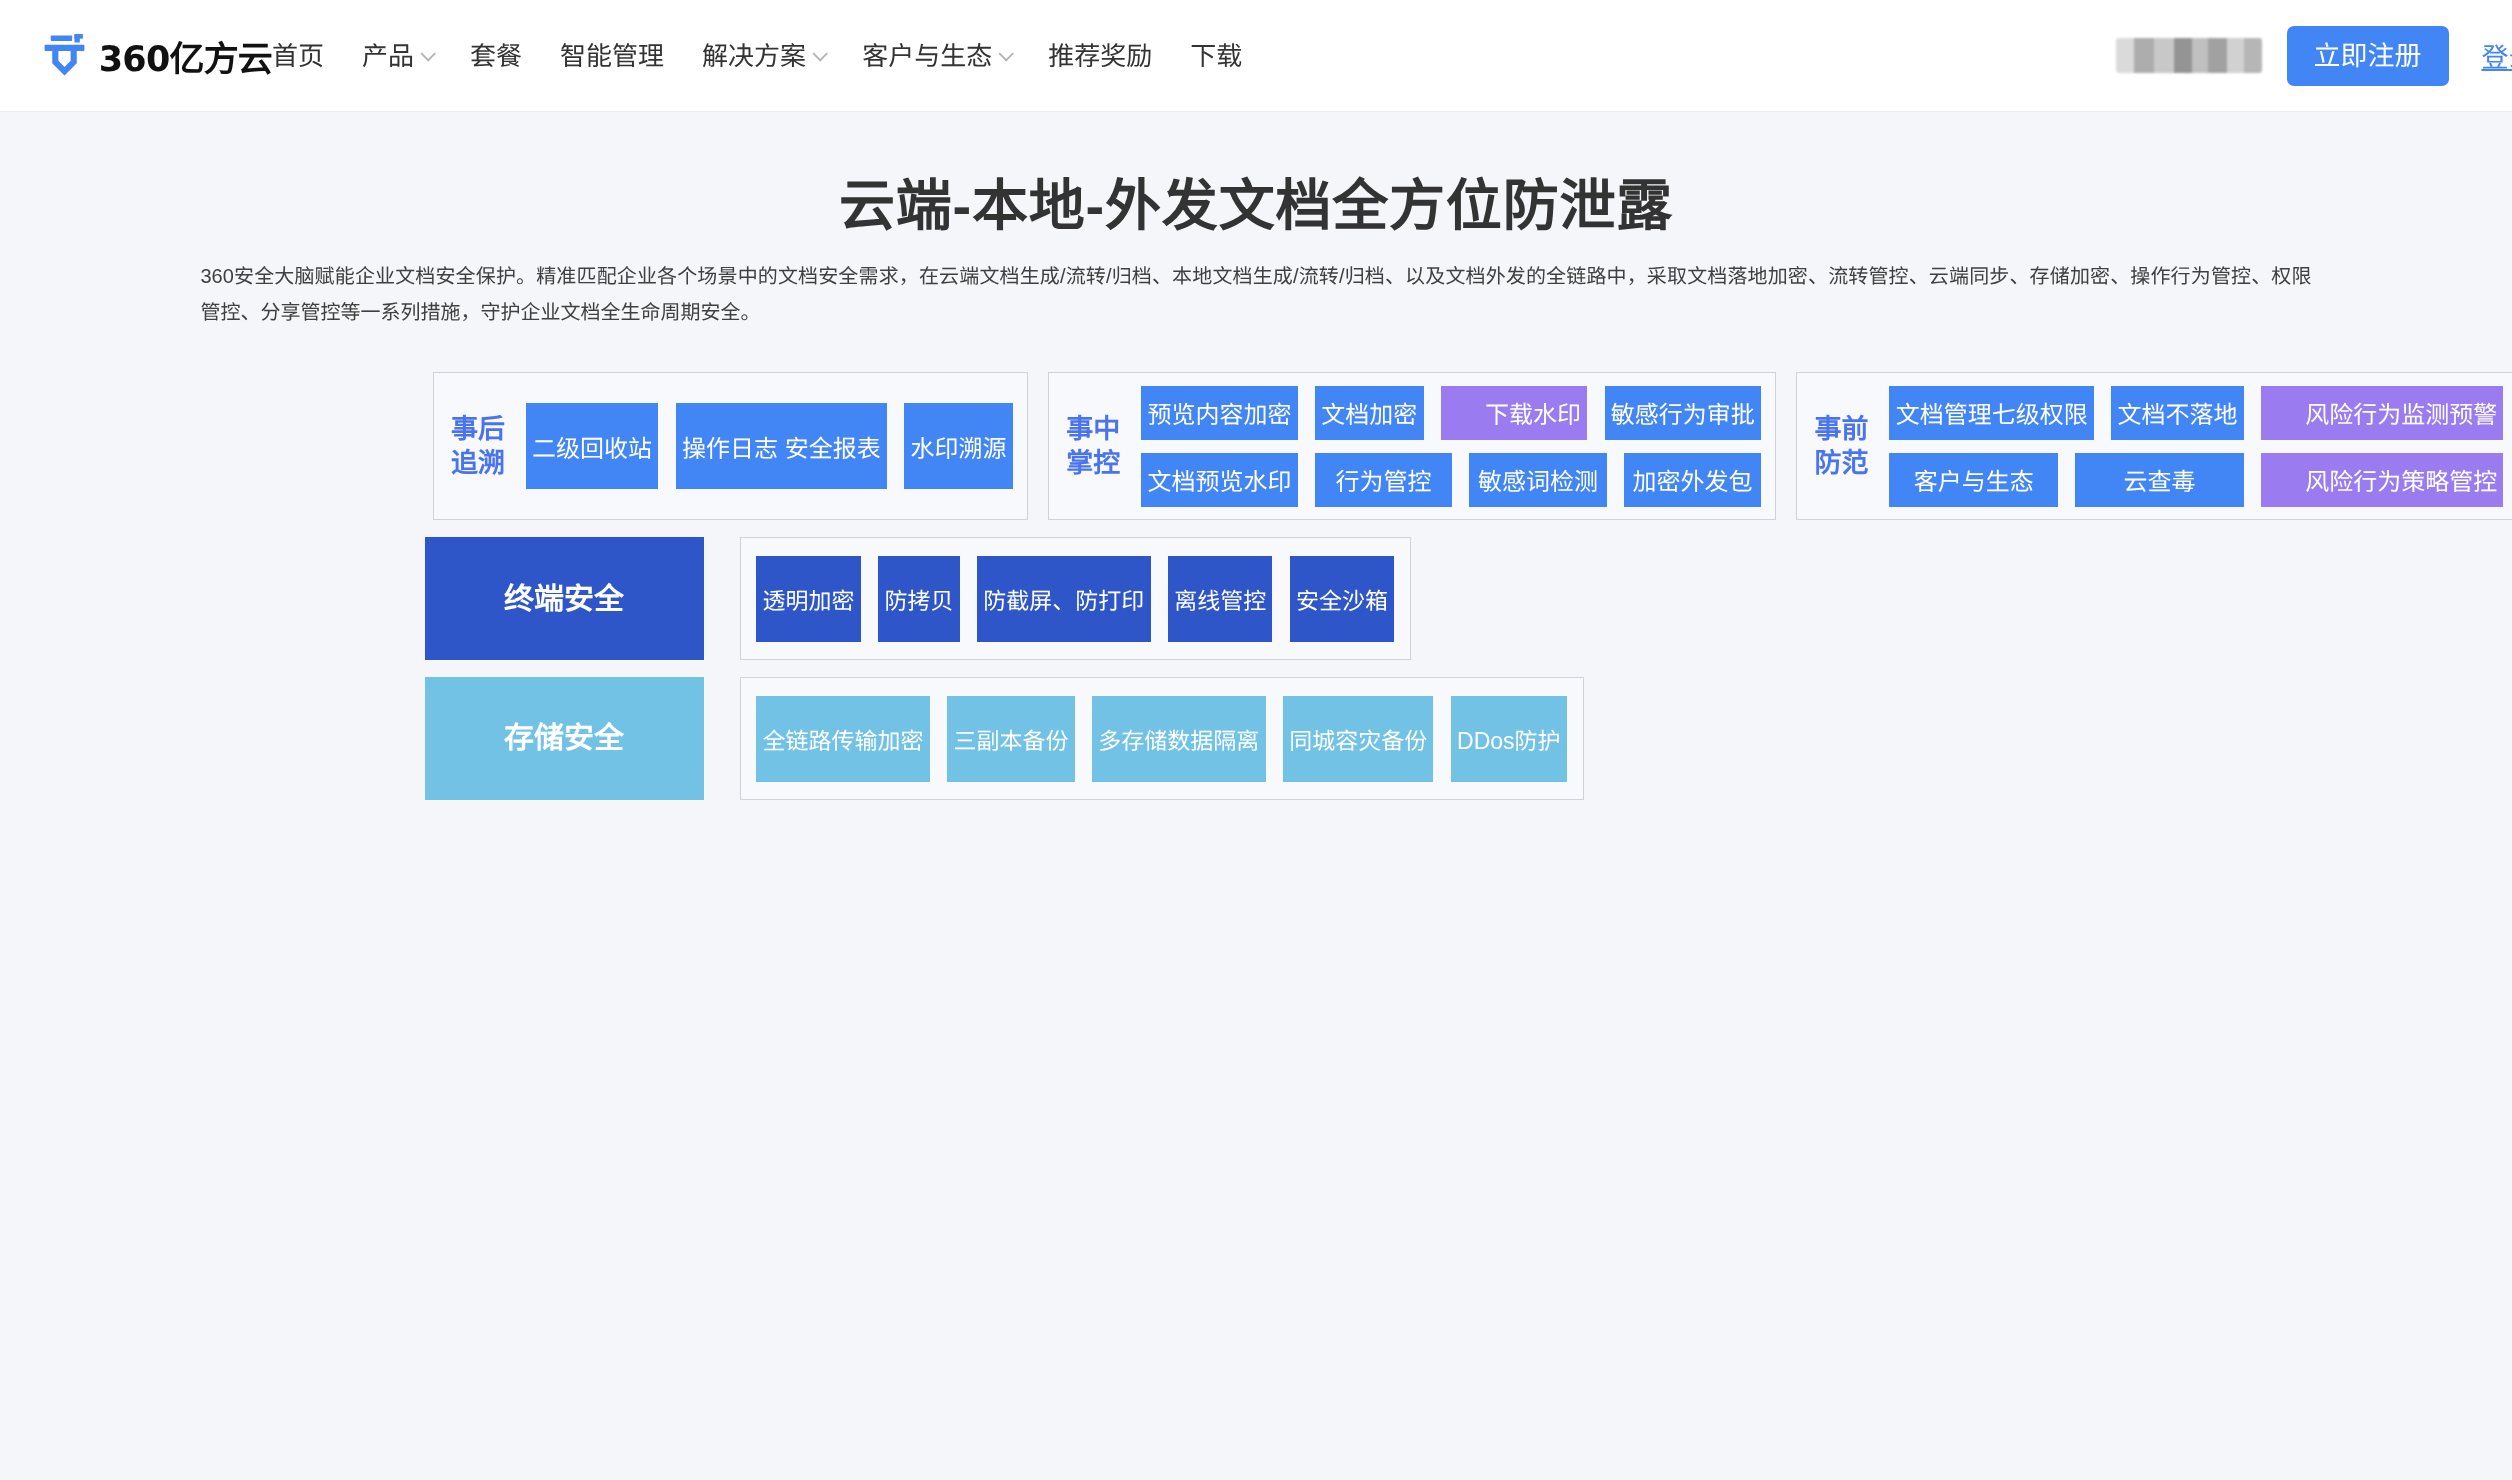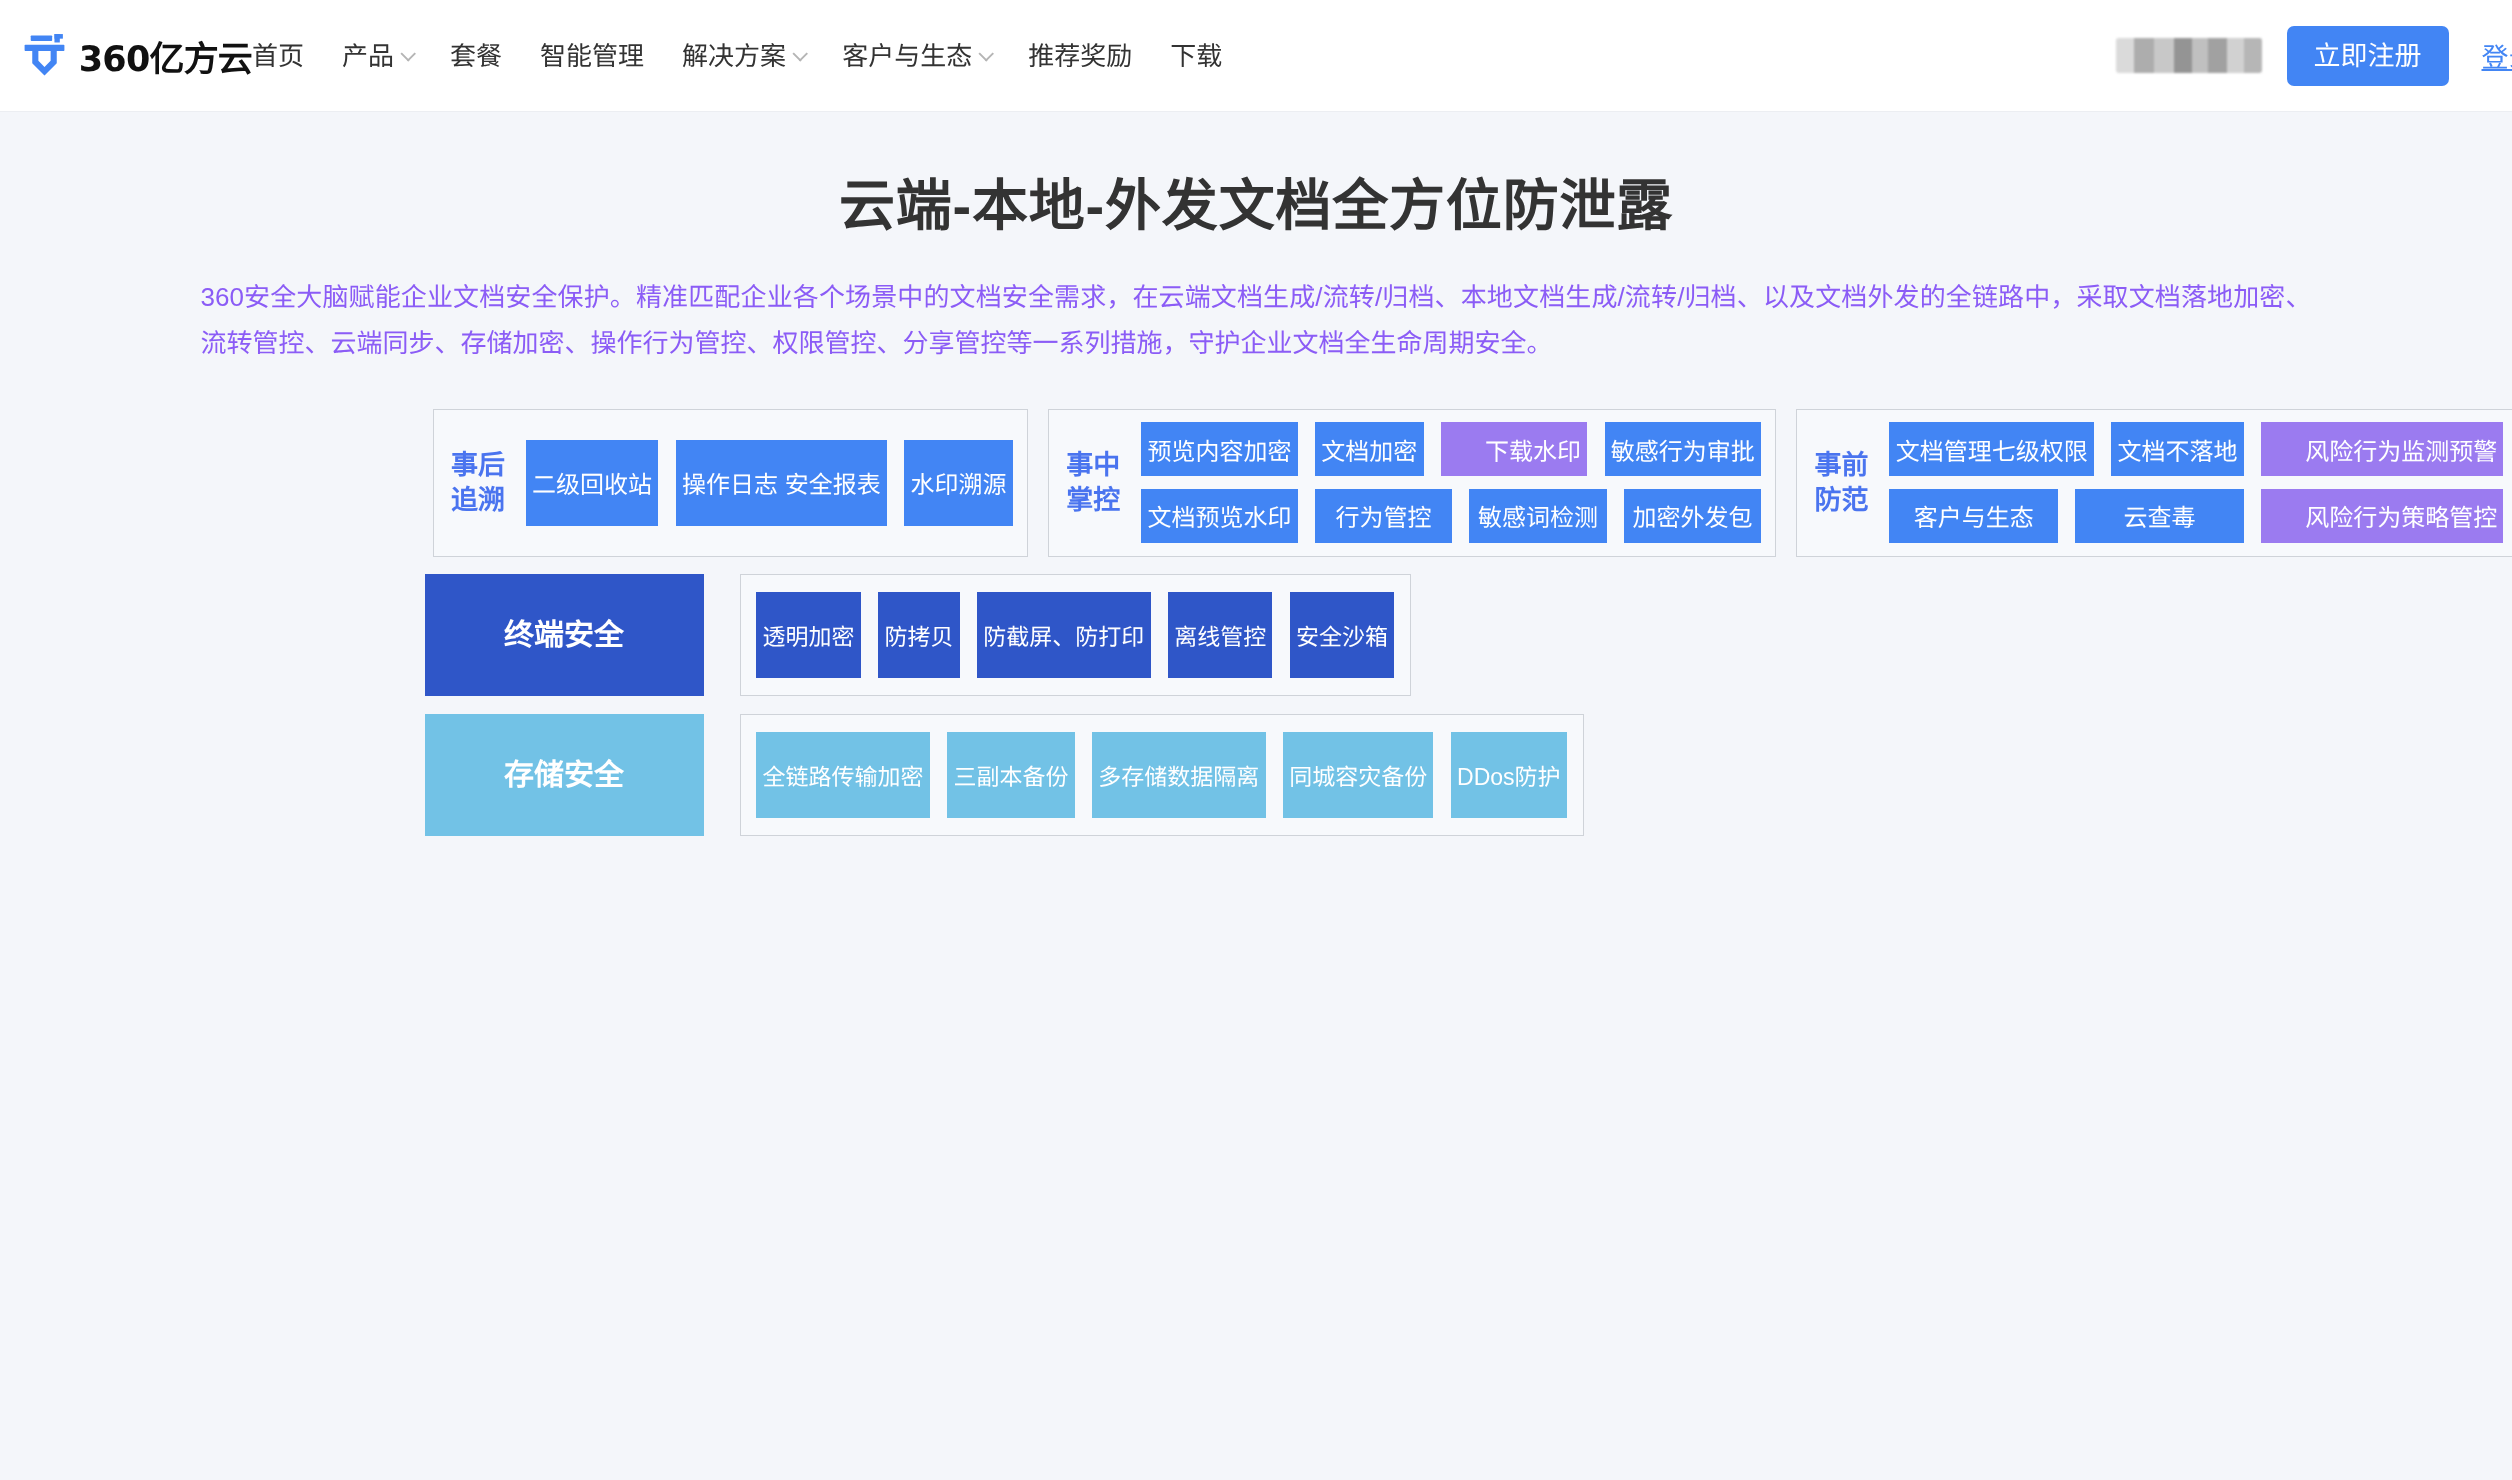--- a/index.html
+++ b/index.html
@@ -11,20 +11,21 @@
     -webkit-font-smoothing:antialiased;
   }
 
   
   .site-header{
     position:relative;
     width:2512px; height:111px;
     background:#ffffff;
     display:flex; align-items:center;
     box-shadow:0 0.8px 0 rgba(0,0,0,0.04);
+    padding-left:20px;
   }
   .logo-wrap{ display:flex; align-items:center; margin-left:20.4px; flex:0 0 auto; }
   .logo-mark{ width:49px; height:49px; display:block; }
   .logo-text{
     margin-left:9.4px;
     font-size:35px; font-weight:700; letter-spacing:-0.8px;
     color:#111; white-space:nowrap;
     font-family:"DejaVu Sans",sans-serif;
   }
   .main-nav{ display:flex; align-items:center; flex:0 0 auto; }
@@ -69,22 +70,22 @@
 
   
   .hero{ padding-top:61px; }
   .hero-title{
     text-align:center;
     font-size:56px; font-weight:700; color:#333;
     letter-spacing:0.8px;
     line-height:1.2;
   }
   .hero-desc{
-    width:2111px; margin:35px auto 0;
-    font-size:26px; color:#8b5cf6; line-height:1.78;
+    width:2111px; margin:20px auto 0;
+    font-size:20px; color:#404040; line-height:1.78;
     text-align:justify;
   }
 
   
   .diagram{
     width:1663px; margin:42px auto 0;
     display:flex; flex-direction:column; gap:17.3px;
   }
   .band{ display:flex; align-items:stretch; gap:28px; }
 

